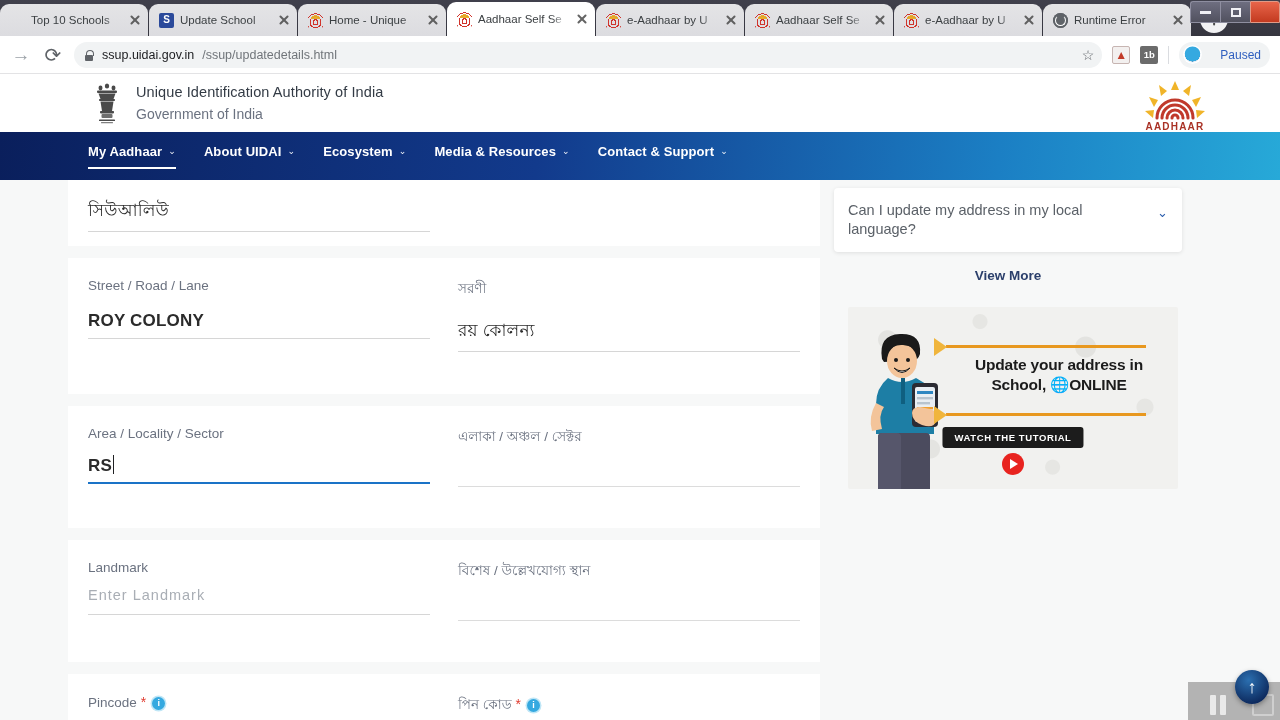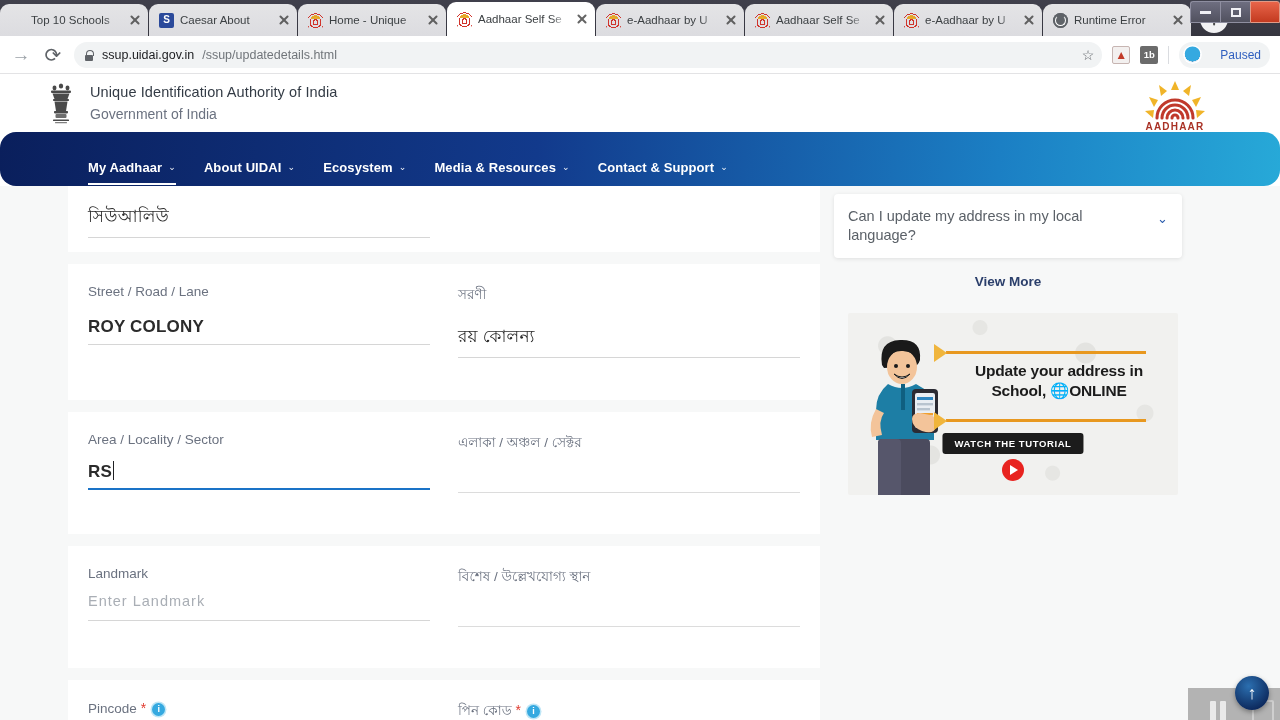--- a/index.html
+++ b/index.html
@@ -153,37 +153,36 @@
     background: radial-gradient(circle at 50% 45%, #35a9e0 0 55%, #1f7fb5 56%, #e8eef5 57%);
     box-shadow: 0 0 0 1.5px #ffffff inset;
     position: relative;
   }
 
   
   .page { height: 646px; overflow: hidden; background: #ffffff; position: relative; }
 
   .site-head {
     height: 58px; background:#fff; display:flex; align-items:center;
-    padding: 0 0 0 46px; position: relative;
+    padding: 0 0 0 92px; position: relative;
   }
   .emblem { width: 30px; height: 44px; flex: 0 0 30px; position: relative; }
   .emblem svg { display:block; }
   .head-text { margin-left: 14px; }
   .head-title { font-size: 14.5px; color: #333b45; letter-spacing: .1px; }
   .head-sub { font-size: 14px; color: #6b7280; margin-top: 6px; }
   .aadhaar-logo {
     position:absolute; right: 62px; top: 6px; width: 86px; height: 52px;
   }
 
   .navbar {
-    height: 54px;
+    height: 48px;
     background: linear-gradient(95deg,#0a1f5c 0%,#123a8c 42%,#1b7fc4 78%,#27a9d8 100%);
-    display: flex; align-items: flex-end; padding-left: 88px; gap: 28px;
+    display: flex; align-items: flex-start; padding-left: 88px; gap: 28px;
     position: relative;
-    border-radius: 16px;
   }
   .navitem {
     color: #fff; font-size: 13px; font-weight: bold; position: relative;
     display: flex; align-items: center; gap: 6px; height: 38px;
     letter-spacing: .1px;
   }
   .caret { font-size: 9px; font-weight: normal; opacity:.95; line-height:1; }
   .navitem.active::after {
     content:""; position:absolute; left:0; right:0; bottom:1px; height:2.5px;
     background:#ffffff;
@@ -323,21 +322,21 @@
 <div class="browser">
 
   <div class="tabstrip">
     <div class="tab">
       <span class="fav fav-blank"></span>
       <span class="tab-title">Top 10 Schools</span>
       <span class="tabclose"></span>
     </div>
     <div class="tab">
       <span class="fav fav-s">S</span>
-      <span class="tab-title">Caesar About</span>
+      <span class="tab-title">Update School</span>
       <span class="tabclose"></span>
     </div>
     <div class="tab">
       <span class="fav fav-aadhaar"></span>
       <span class="tab-title">Home - Unique</span>
       <span class="tabclose"></span>
     </div>
     <div class="tab active">
       <span class="fav fav-aadhaar"></span>
       <span class="tab-title">Aadhaar Self Se</span>

